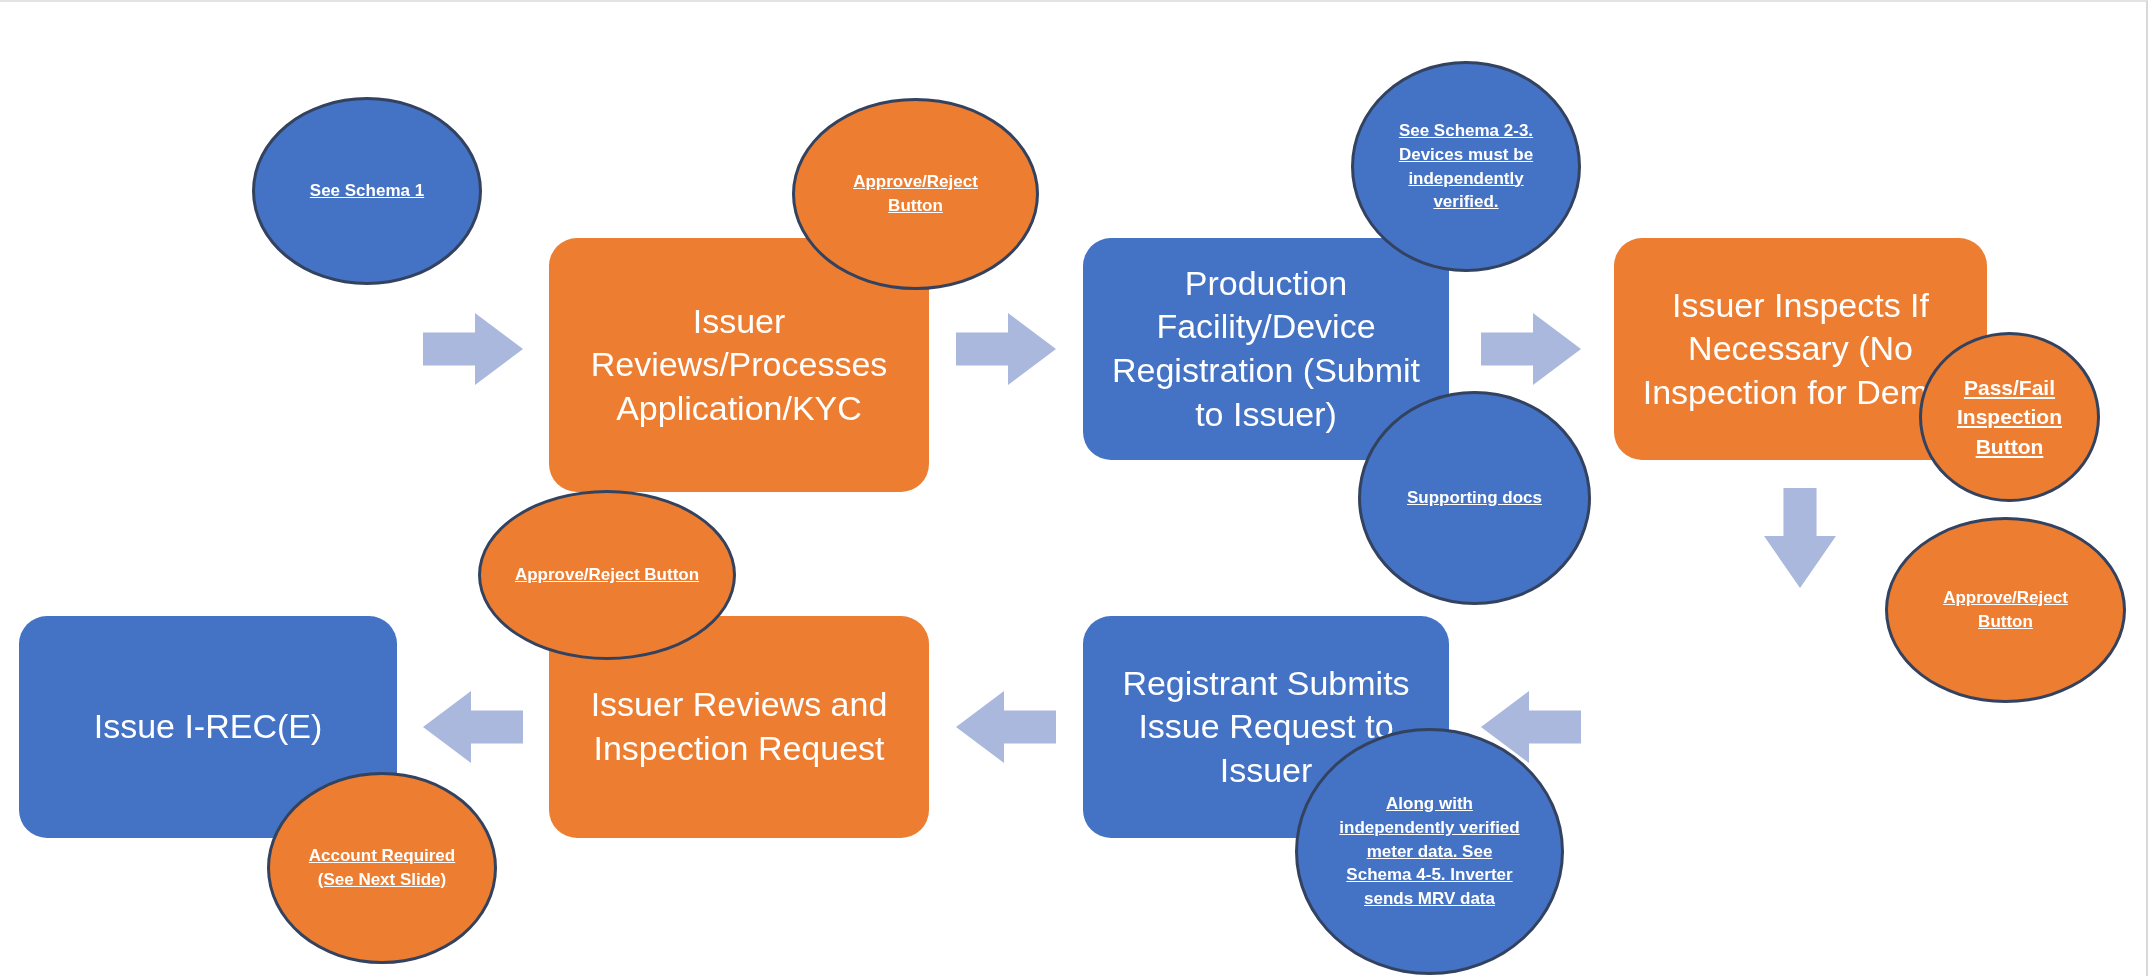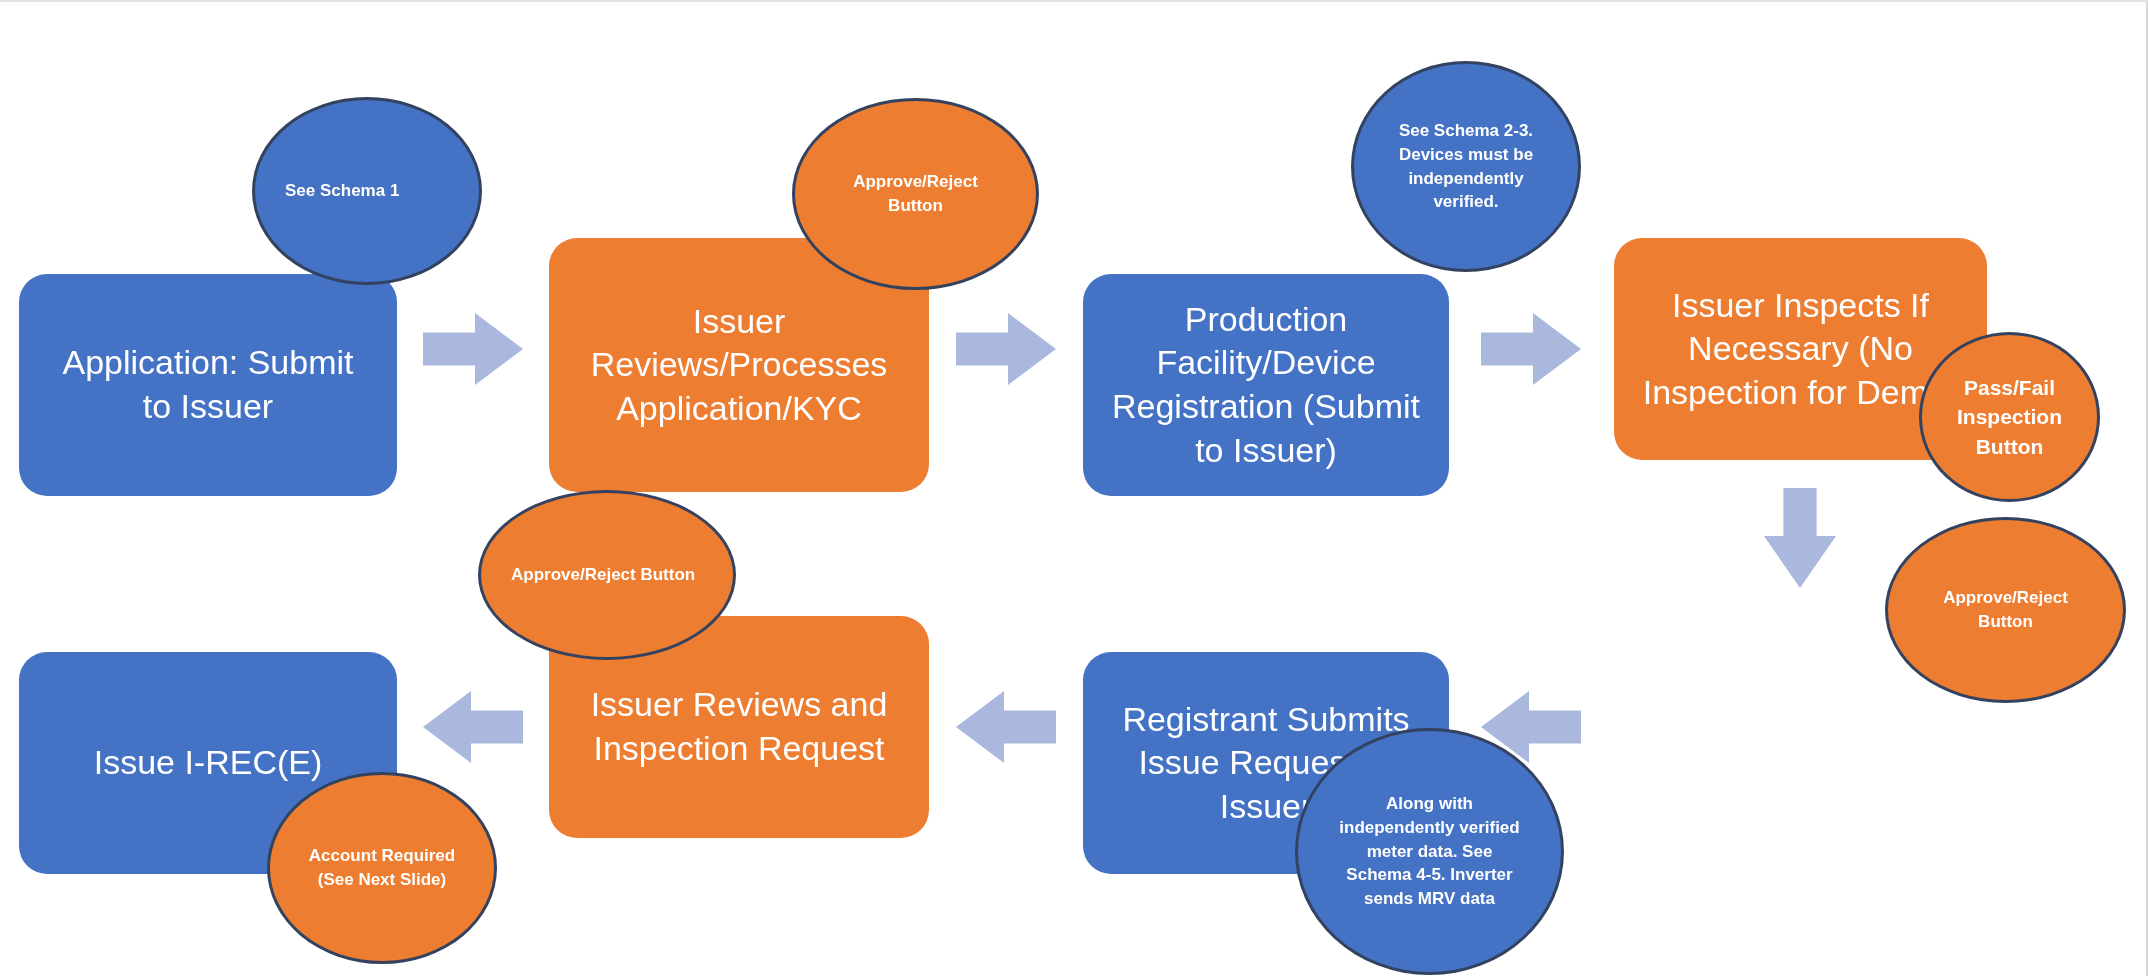--- a/index.html
+++ b/index.html
@@ -22,57 +22,56 @@
     display: flex;
     align-items: center;
     justify-content: center;
     text-align: center;
     color: var(--text, #ffffff);
     font-size: 34px;
     line-height: 1.28;
     padding: 0 26px;
     z-index: 1;
   }
-  .node.blue   { background: var(--blue, #4472C4); margin-top: 36px; }
+  .node.blue   { background: var(--blue, #4472C4); }
   .node.orange { background: var(--orange, #ED7D31); }
 
   .callout {
     position: absolute;
     border-radius: 50%;
     display: flex;
     align-items: center;
+    justify-content: center;
     text-align: center;
     color: var(--text, #ffffff);
     font-size: 17px;
     font-weight: 700;
     line-height: 1.4;
     padding: 0 30px;
     border: 3px solid var(--ellipse_border, #33425F);
     z-index: 2;
+    text-decoration: underline;
   }
   .callout.blue   { background: var(--blue, #4472C4); }
   .callout.orange { background: var(--orange, #ED7D31); }
 
   .arrow {
     position: absolute;
     background: var(--arrow, #A9B8DC);
     z-index: 0;
   }
   .arrow.right { clip-path: polygon(0 27%, 52% 27%, 52% 0, 100% 50%, 52% 100%, 52% 73%, 0 73%); }
   .arrow.left  { clip-path: polygon(100% 27%, 48% 27%, 48% 0, 0 50%, 48% 100%, 48% 73%, 100% 73%); }
   .arrow.down  { clip-path: polygon(27% 0, 73% 0, 73% 48%, 100% 48%, 50% 100%, 0 48%, 27% 48%); }
 </style>
 </head>
 <body>
 
 <div class="canvas">
 
-  <div class="node blue" style="left:19px; top:236px; width:378px; height:222px;">
-    <span>Application: Submit to Issuer</span>
-  </div>
 
   <div class="node orange" style="left:549px; top:236px; width:380px; height:254px;">
     <span>Issuer Reviews/Processes Application/KYC</span>
   </div>
 
   <div class="node blue" style="left:1083px; top:236px; width:366px; height:222px;">
     <span>Production Facility/Device Registration (Submit to Issuer)</span>
   </div>
 
   <div class="node orange" style="left:1614px; top:236px; width:373px; height:222px;">
@@ -105,20 +104,23 @@
   </div>
 
   <div class="callout orange" style="left:792px; top:96px; width:247px; height:192px;">
     <span>Approve/Reject Button</span>
   </div>
 
   <div class="callout blue" style="left:1351px; top:59px; width:230px; height:211px;">
     <span>See Schema 2-3. Devices must be independently verified.</span>
   </div>
 
+  <div class="callout blue" style="left:1358px; top:389px; width:233px; height:214px;">
+    <span>Supporting docs</span>
+  </div>
 
   <div class="callout orange" style="left:1919px; top:330px; width:181px; height:170px; padding:0 22px; font-size:21px;">
     <span>Pass/Fail Inspection Button</span>
   </div>
 
   <div class="callout orange" style="left:1885px; top:515px; width:241px; height:186px;">
     <span>Approve/Reject Button</span>
   </div>
 
   <div class="callout blue" style="left:1295px; top:726px; width:269px; height:247px; padding:0 38px;">

